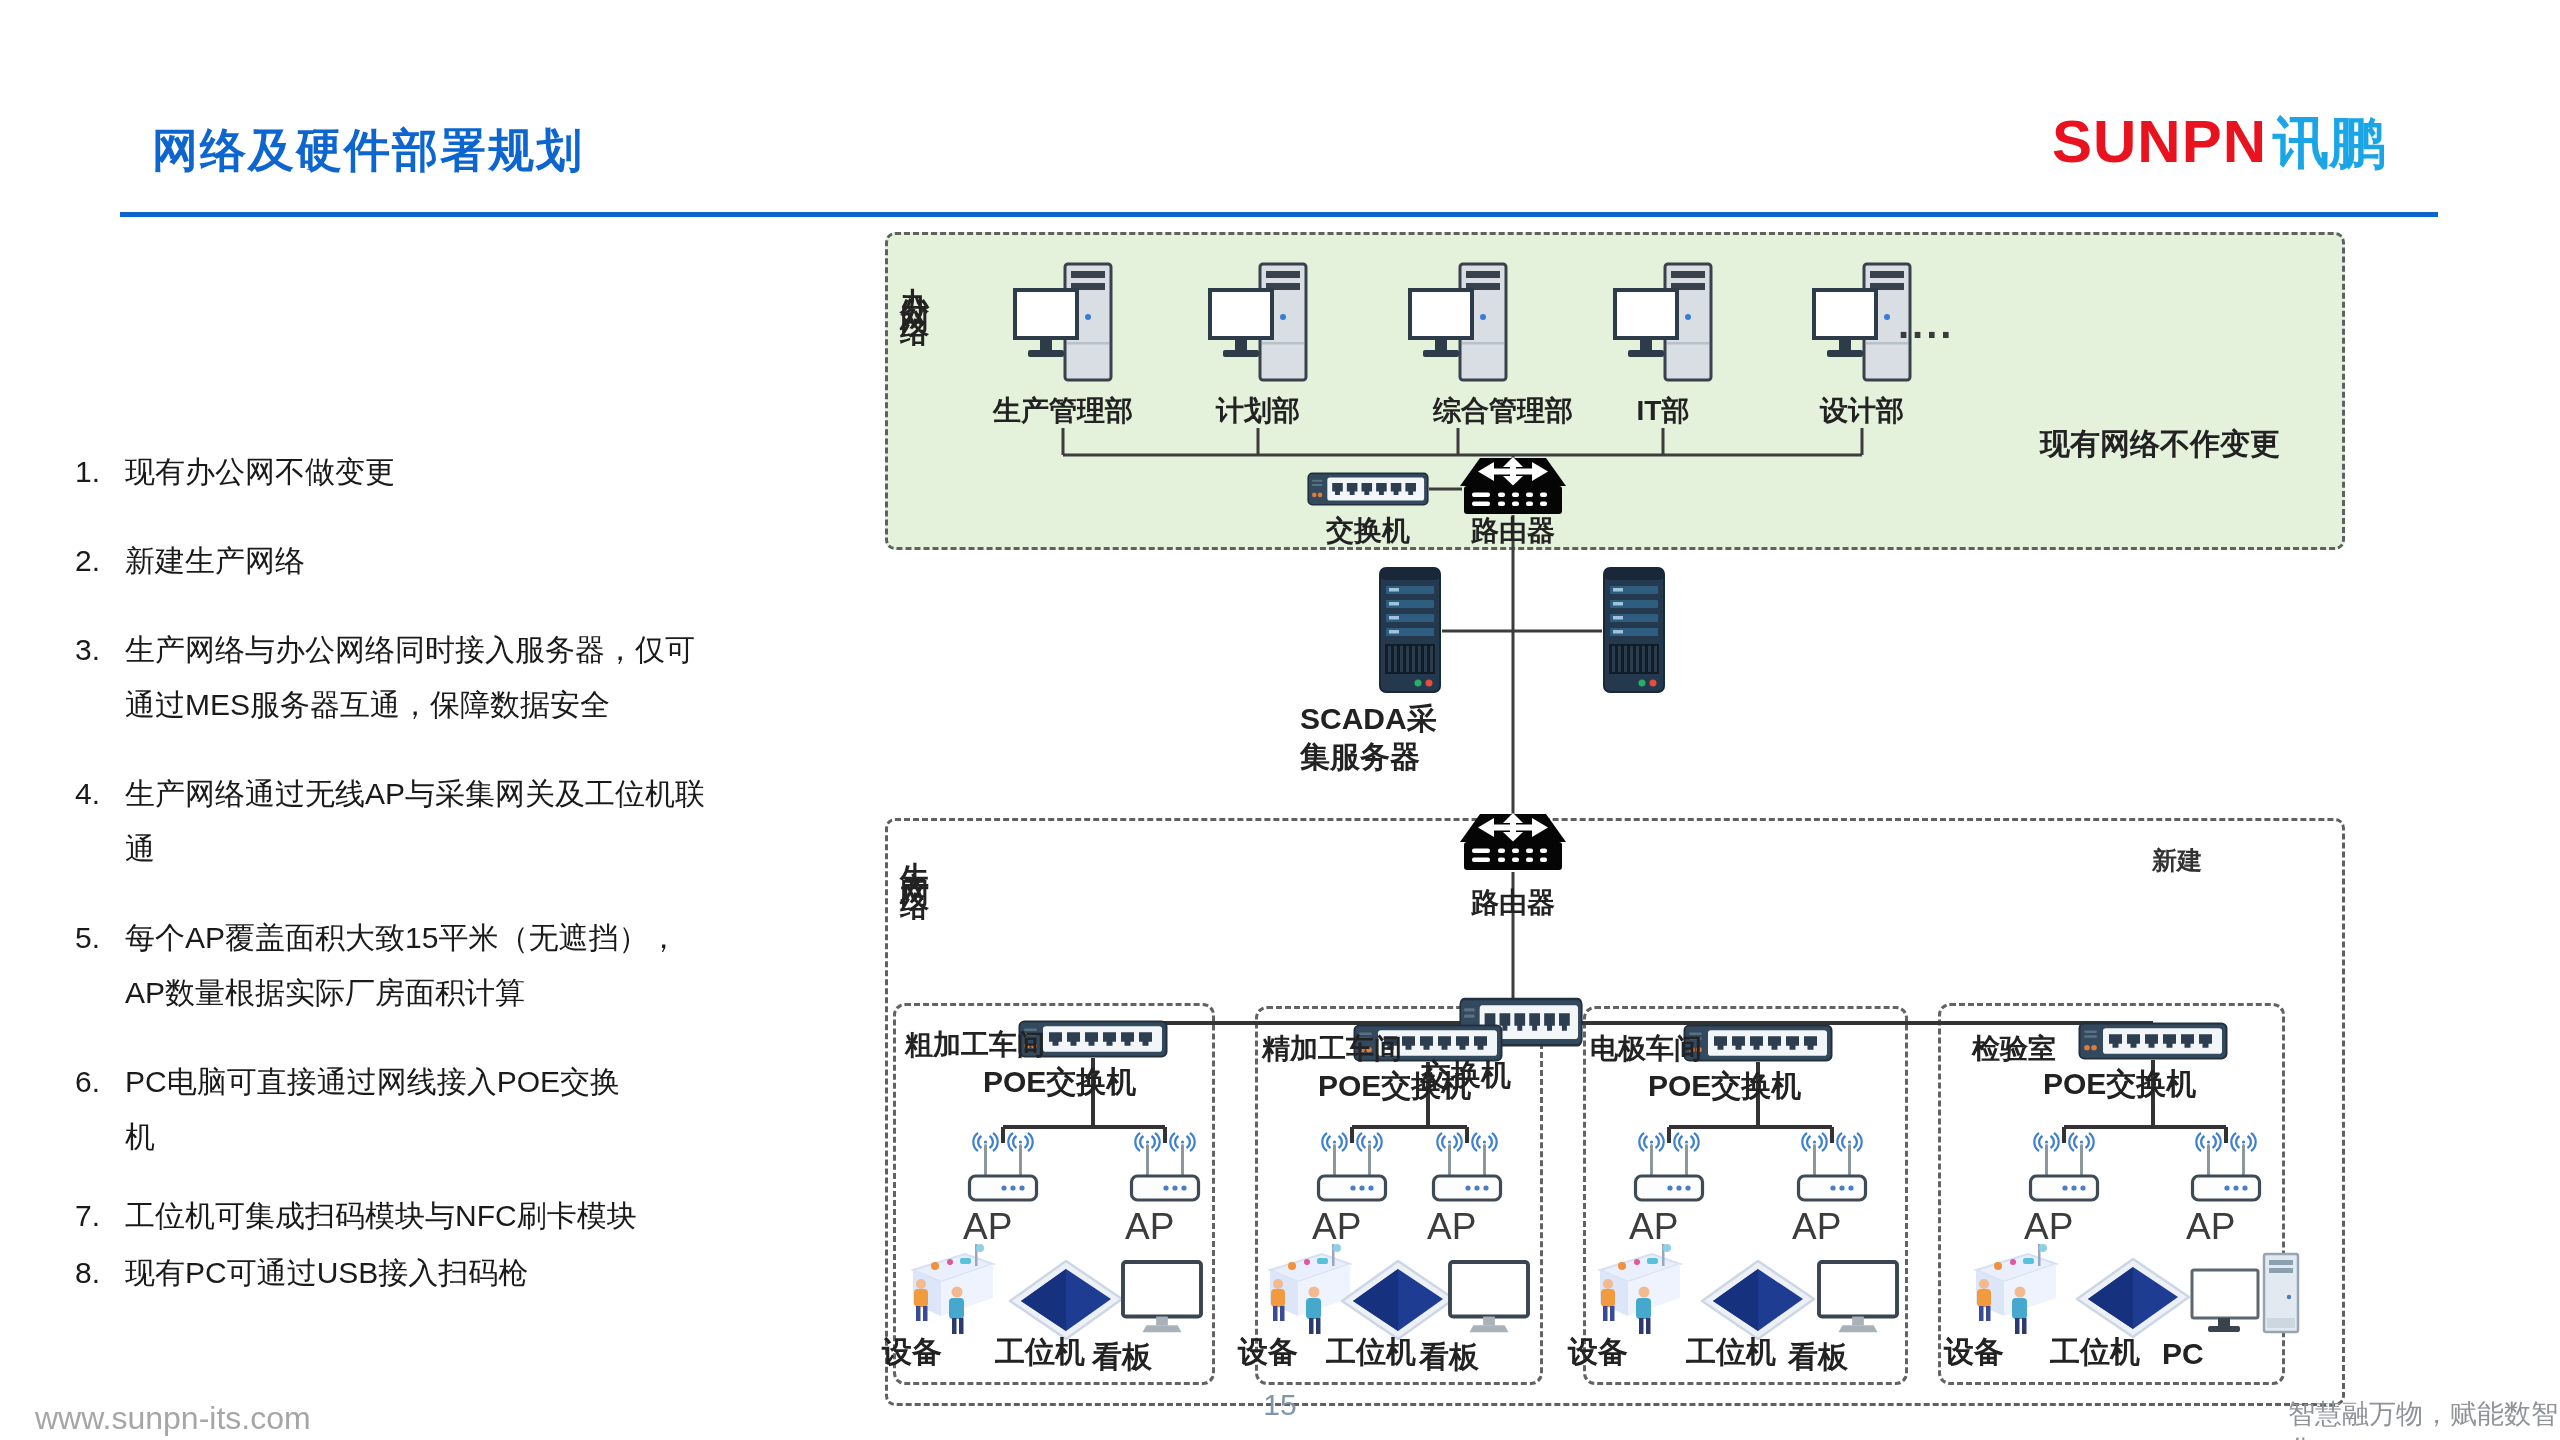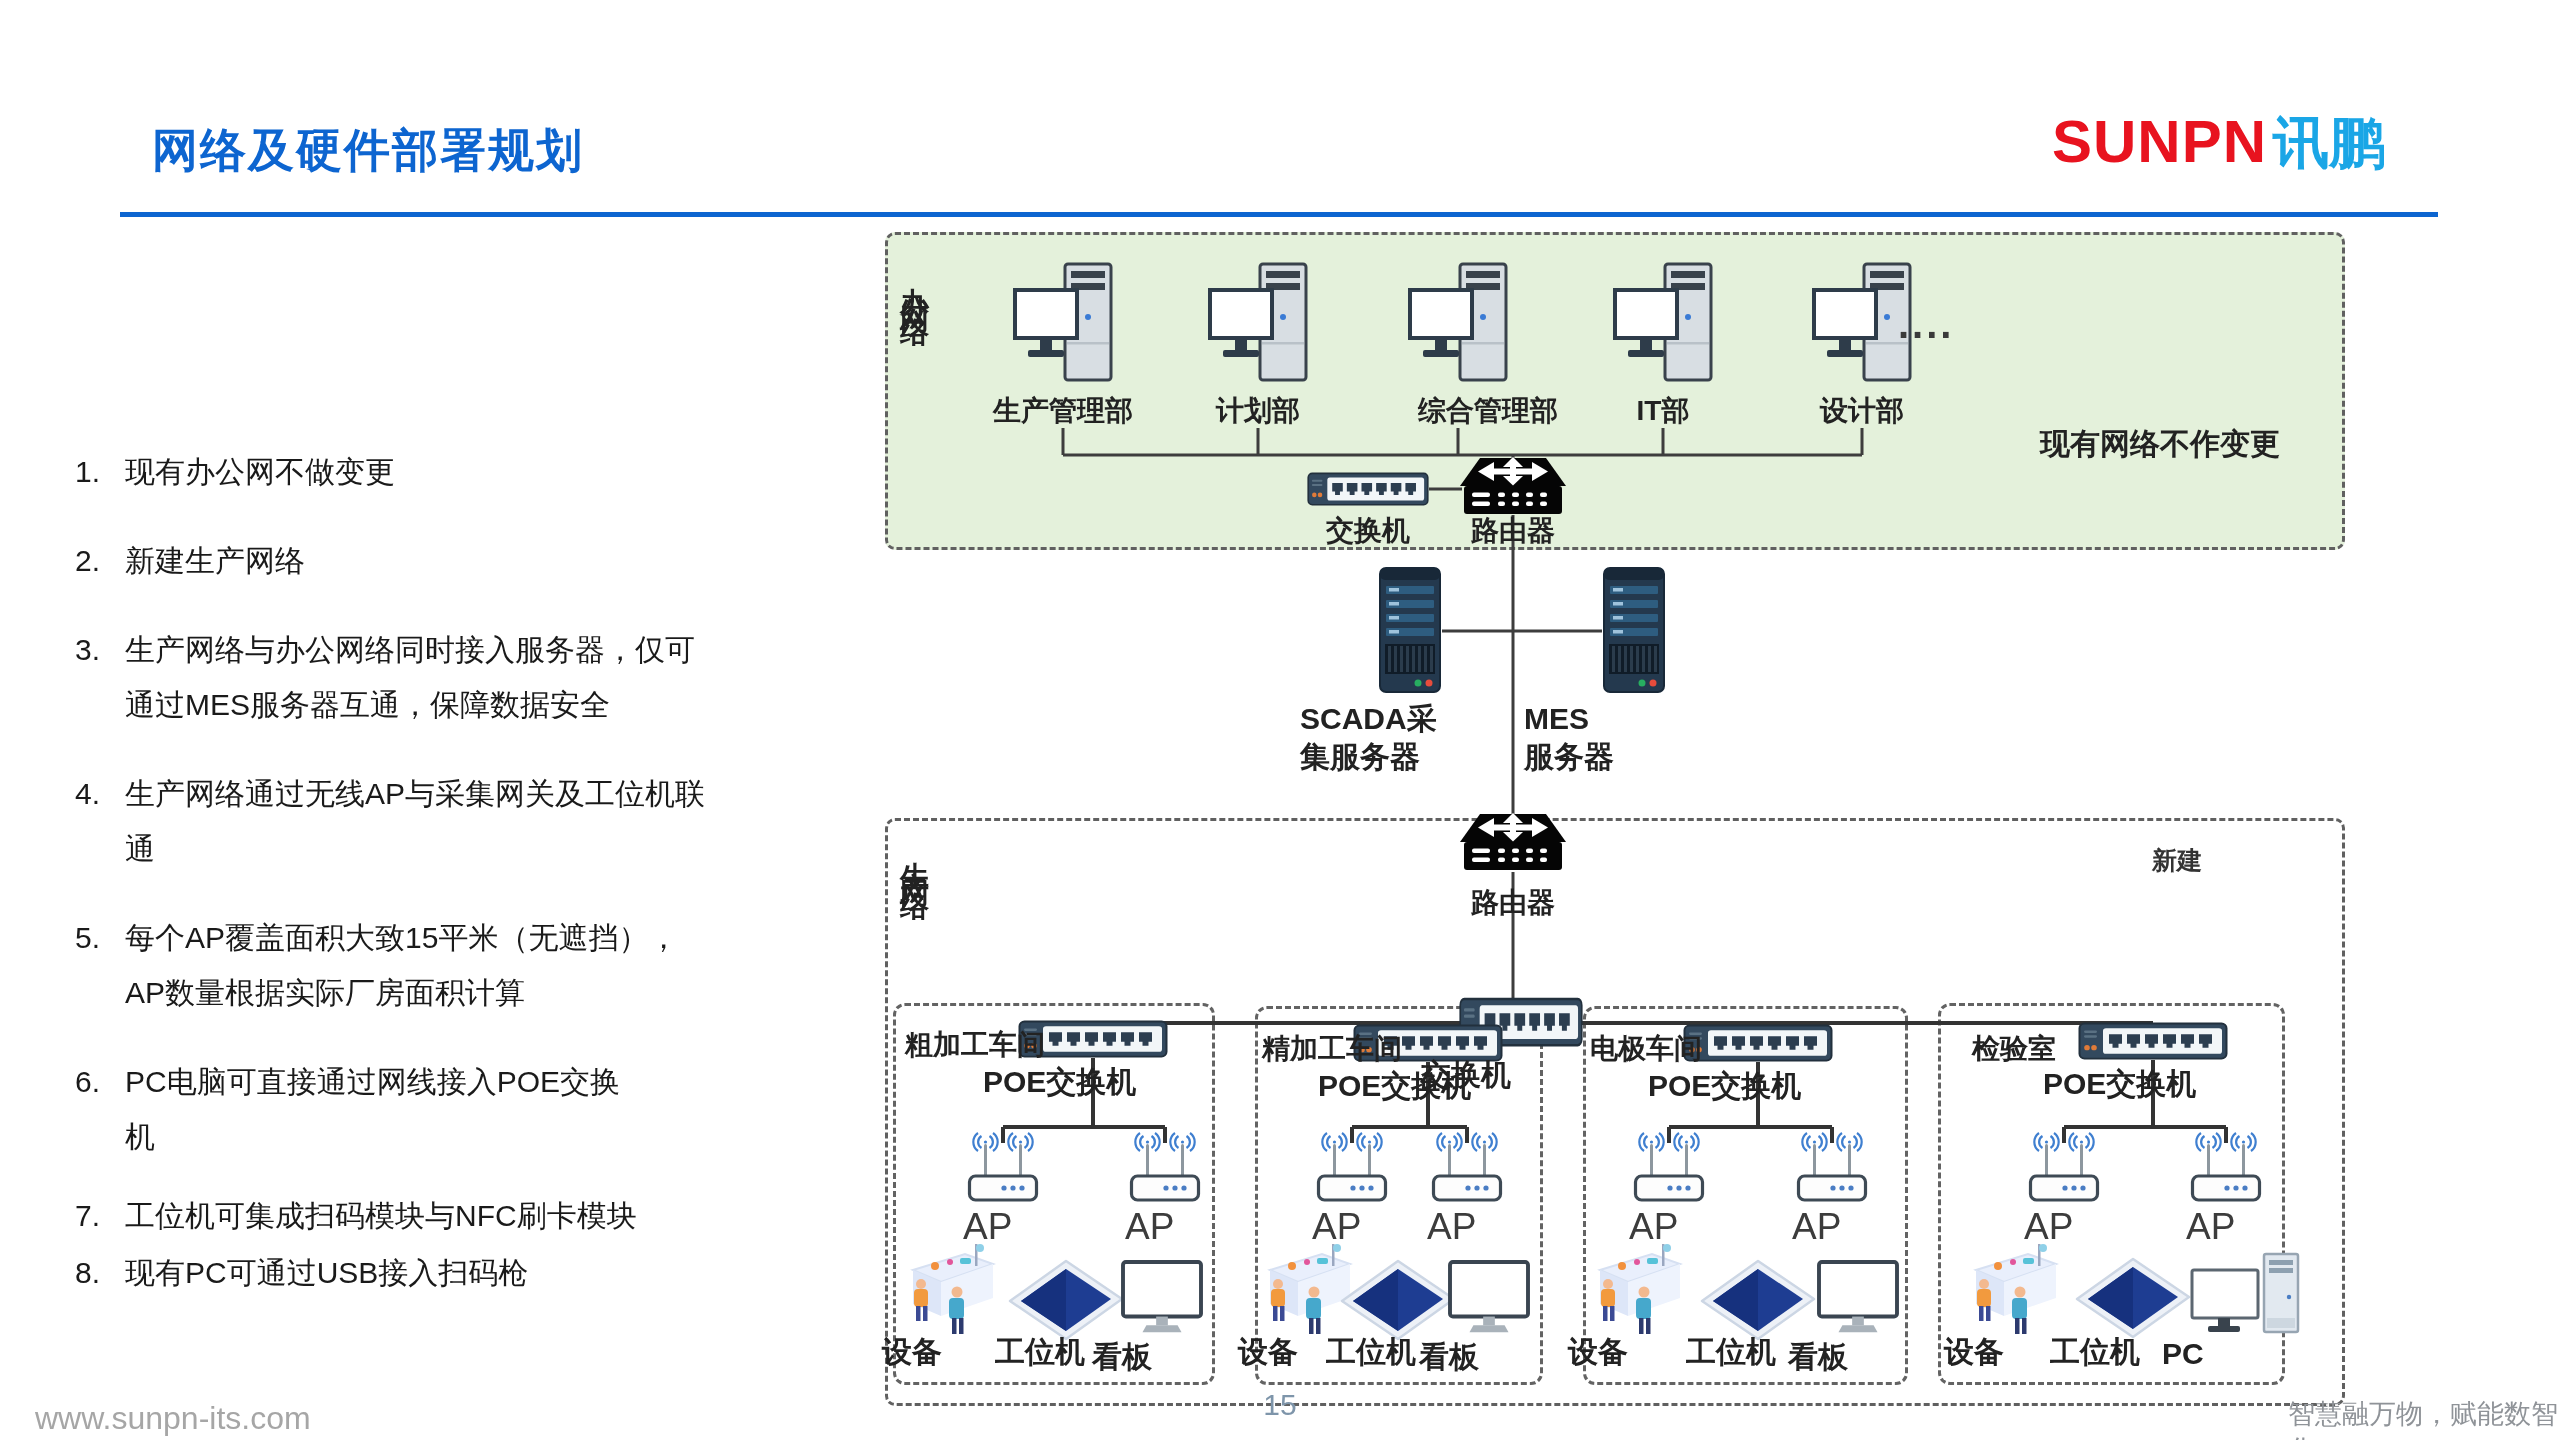--- a/index.html
+++ b/index.html
@@ -262,21 +262,21 @@
       <use href="#d-computer"></use>
     </svg>
   <div class="abs caption" style="left:963px;top:392px;width:200px;">生产管理部</div>
   <svg class="icon" style="left:1208px;top:262px" width="100" height="128" viewBox="0 0 100 128">
       <use href="#d-computer"></use>
     </svg>
   <div class="abs caption" style="left:1158px;top:392px;width:200px;">计划部</div>
   <svg class="icon" style="left:1408px;top:262px" width="100" height="128" viewBox="0 0 100 128">
       <use href="#d-computer"></use>
     </svg>
-  <div class="abs caption" style="left:1358px;top:392px;width:200px;text-align:right;">综合管理部</div>
+  <div class="abs caption" style="left:1403px;top:392px;width:200px;">综合管理部</div>
   <svg class="icon" style="left:1613px;top:262px" width="100" height="128" viewBox="0 0 100 128">
       <use href="#d-computer"></use>
     </svg>
   <div class="abs caption" style="left:1563px;top:392px;width:200px;">IT部</div>
   <svg class="icon" style="left:1812px;top:262px" width="100" height="128" viewBox="0 0 100 128">
       <use href="#d-computer"></use>
     </svg>
   <div class="abs caption" style="left:1762px;top:392px;width:200px;">设计部</div>
 
   <svg class="icon" style="left:1307px;top:472px" width="122" height="34" viewBox="0 0 150 40" preserveAspectRatio="none">
@@ -289,22 +289,20 @@
   <div class="abs caption" style="left:1413px;top:512px;width:200px;">路由器</div>
 
   <svg class="icon" style="left:1378px;top:566px" width="64" height="128" viewBox="0 0 64 128">
       <use href="#d-server"></use>
     </svg>
   <div class="abs caption2 pre" style="left:1300px;top:700px;width:220px;">SCADA采
 集服务器</div>
   <svg class="icon" style="left:1602px;top:566px" width="64" height="128" viewBox="0 0 64 128">
       <use href="#d-server"></use>
     </svg>
-  <div class="abs caption2 pre" style="left:1524px;top:700px;width:220px;">MES
-服务器</div>
 
   <div class="abs netbox" id="prod-box"></div>
   <div class="abs vlabel" style="left:895px;top:838px;height:170px;">生产网络</div>
   <div class="abs badge" style="left:2152px;top:844px;">新建</div>
 
   <svg class="icon" style="left:1458px;top:812px" width="110" height="62" viewBox="0 0 110 62">
       <use href="#d-router"></use>
     </svg>
   <div class="abs caption" style="left:1413px;top:884px;width:200px;">路由器</div>
   <svg class="icon" style="left:1459px;top:997px" width="124" height="50" viewBox="0 0 150 40" preserveAspectRatio="none">

